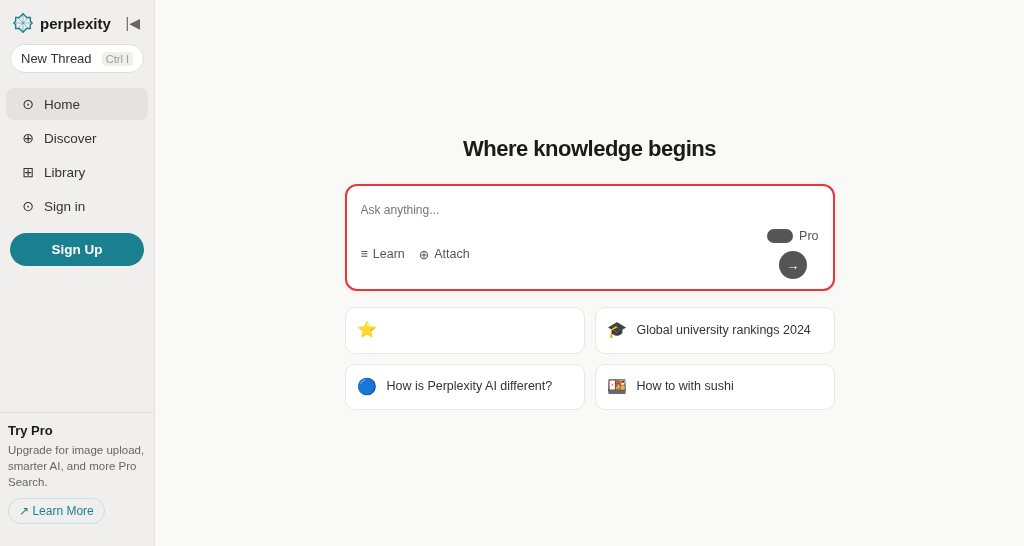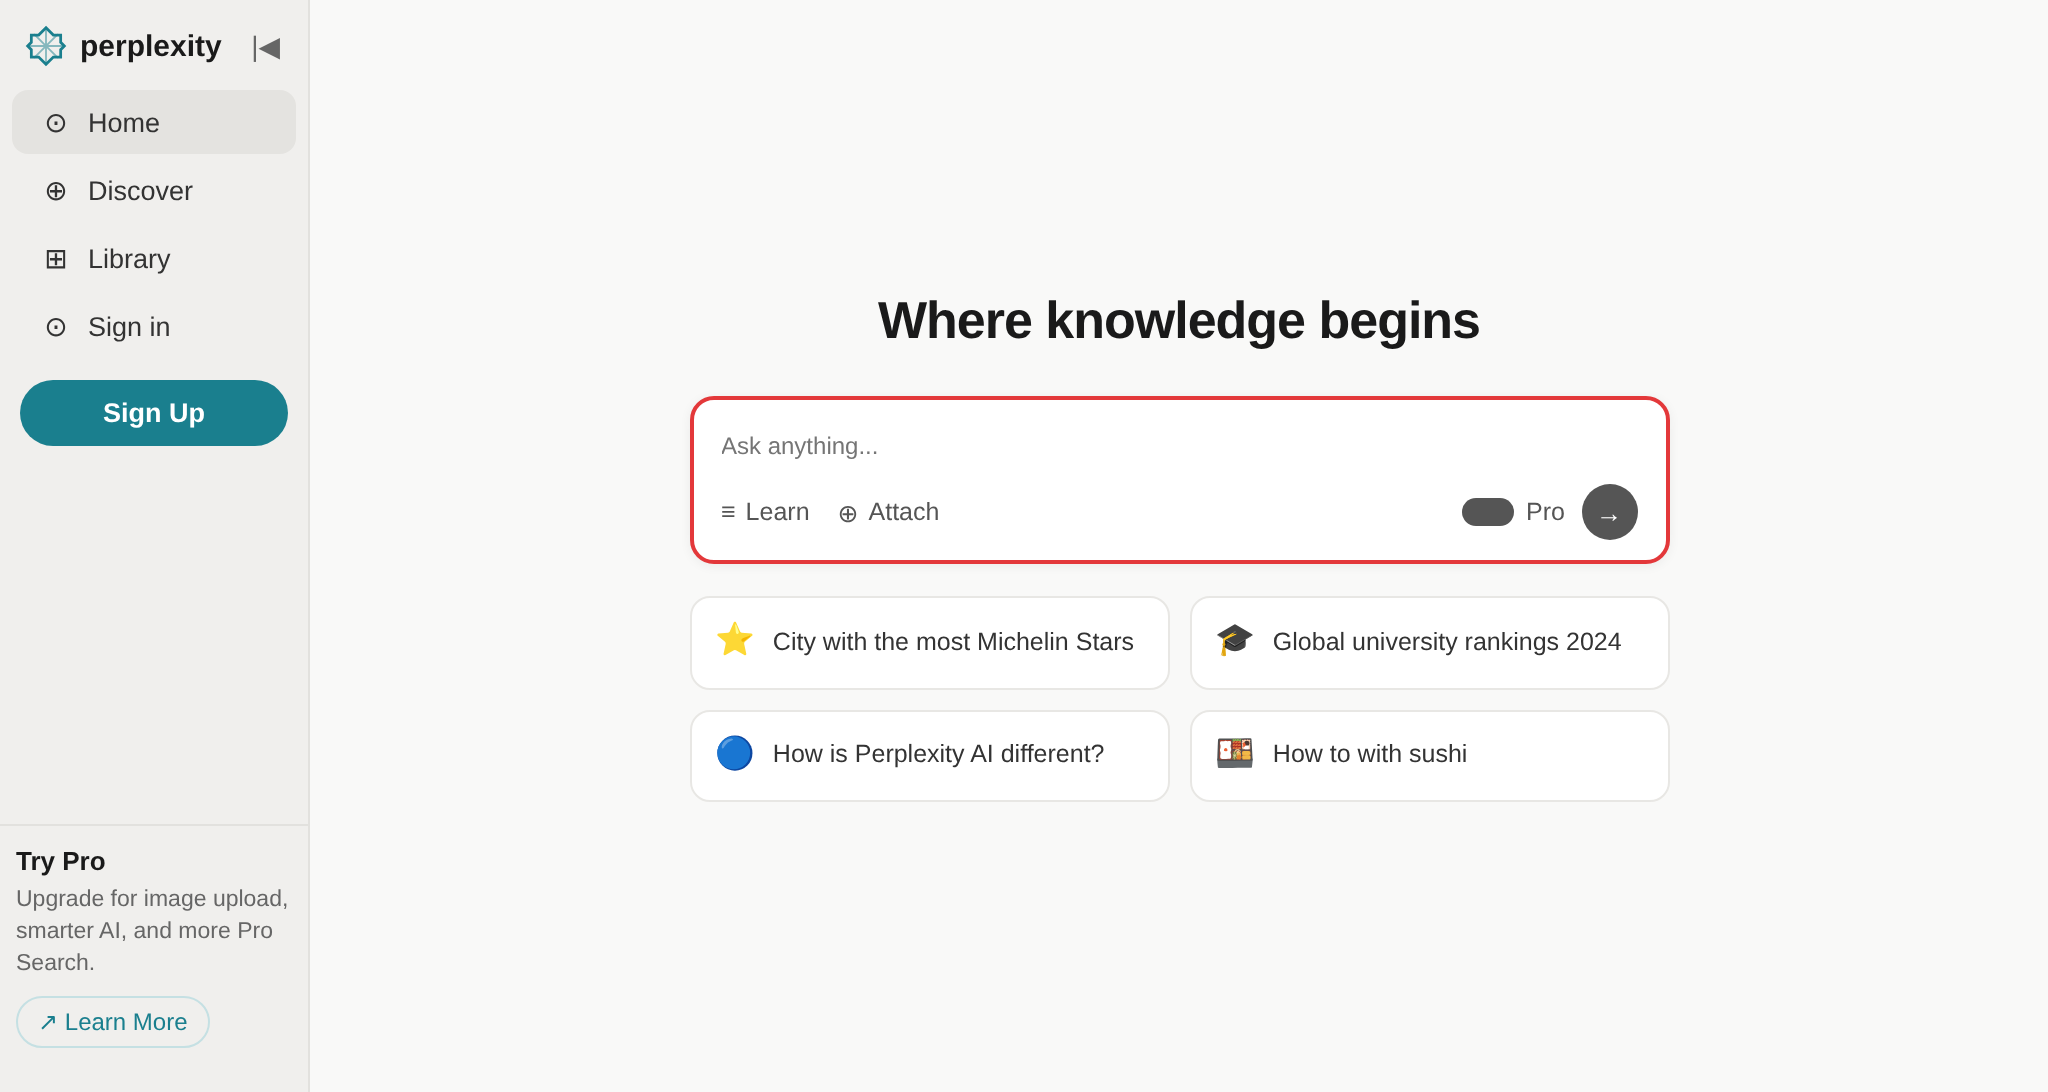--- a/index.html
+++ b/index.html
@@ -154,21 +154,21 @@
       flex: 1;
       display: flex;
       flex-direction: column;
       align-items: center;
       justify-content: center;
       padding: 20px;
       background: #f9f9f8;
     }
 
     .hero-title {
-      font-size: 26px;
+      font-size: 22px;
       font-weight: 600;
       color: #1a1a1a;
       text-align: right;
       margin-bottom: 22px;
       letter-spacing: -0.5px;
     }
 
     .search-box {
       width: 490px;
       background: #fff;
@@ -205,20 +205,21 @@
       background: none;
       border: none;
       padding: 0;
     }
 
     .toolbar-right {
       margin-left: auto;
       display: flex;
       align-items: center;
       gap: 8px;
+      flex-direction: column;
     }
 
     .pro-toggle {
       display: flex;
       align-items: center;
       gap: 6px;
     }
 
     .toggle-dot {
       width: 26px;
@@ -286,20 +287,24 @@
         <path d="M12 2L8 6H4v4L2 12l2 2v4h4l4 4 4-4h4v-4l2-2-2-2V6h-4L12 2z" stroke="#1a7f8e" stroke-width="1.5" fill="none"></path>
         <path d="M12 2v20M2 12h20M5.5 5.5l13 13M18.5 5.5l-13 13" stroke="#1a7f8e" stroke-width="1" opacity="0.5"></path>
       </svg>
       <span class="logo-text">perplexity</span>
     </div>
     <button class="collapse-btn">
       <span>|◀</span>
     </button>
   </div>
 
+  <button class="new-thread-btn">
+    <span>New Thread</span>
+    <span class="new-thread-shortcut">Ctrl I</span>
+  </button>
 
   <div class="nav-item active">
     <span class="nav-icon">⊙</span>
     <span>Home</span>
   </div>
   <div class="nav-item">
     <span class="nav-icon">⊕</span>
     <span>Discover</span>
   </div>
   <div class="nav-item">
@@ -342,21 +347,20 @@
         <button class="submit-btn">
           <span>→</span>
         </button>
       </div>
     </div>
   </div>
 
   <div class="suggestions">
     <div class="suggestion-card">
       <span class="suggestion-emoji" style="color:#f5c200">⭐</span>
-      <span>City with the most Michelin Stars</span>
     </div>
     <div class="suggestion-card">
       <span class="suggestion-emoji">🎓</span>
       <span>Global university rankings 2024</span>
     </div>
     <div class="suggestion-card">
       <span class="suggestion-emoji">🔵</span>
       <span>How is Perplexity AI different?</span>
     </div>
     <div class="suggestion-card">

